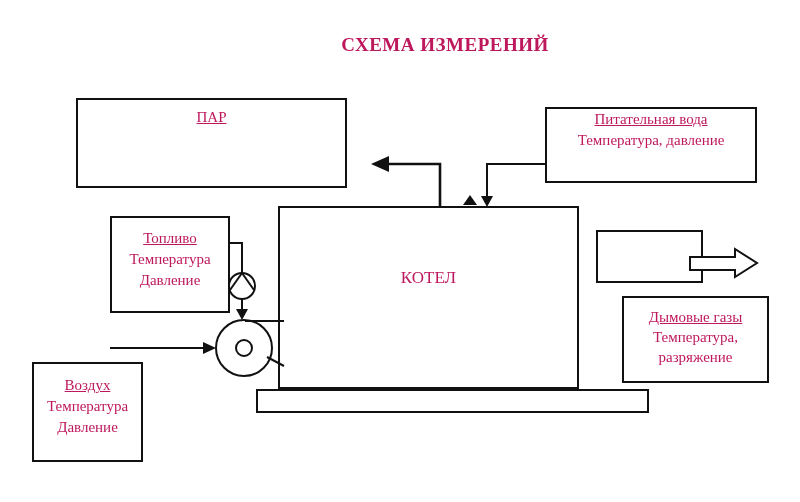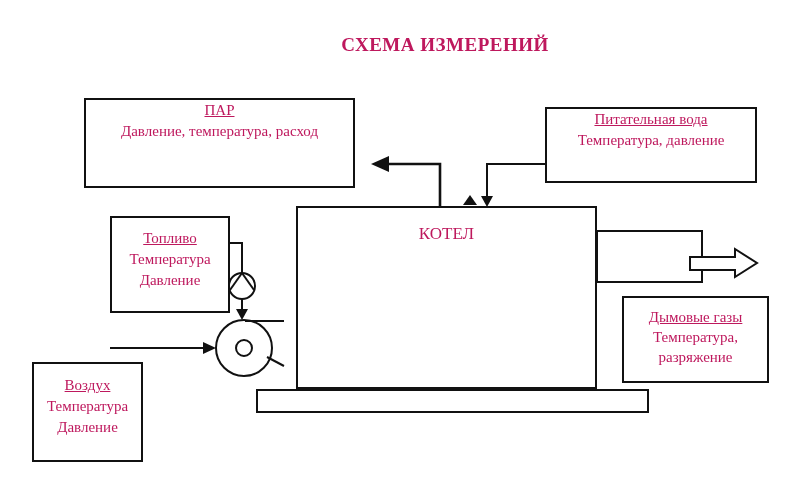--- a/index.html
+++ b/index.html
@@ -60,23 +60,22 @@
     pointer-events: none;
   }
 </style>
 </head>
 <body>
 
 <div id="stage">
 
   <div class="page-title">СХЕМА ИЗМЕРЕНИЙ</div>
 
-  <div class="label-box" style="left:84px; top:98px; width:271px; height:90px; ">
+  <div class="label-box" style="left:76px; top:98px; width:271px; height:90px; padding-top:7px;">
     <div class="box-title">ПАР</div>
-    <div class="box-line">Давление, температура, расход</div>
   </div>
 
   <div class="label-box" style="left:545px; top:107px; width:212px; height:76px; ">
     <div class="box-title">Питательная вода</div>
     <div class="box-line">Температура, давление</div>
   </div>
 
   <div class="label-box" style="left:110px; top:216px; width:120px; height:97px; padding-top:10px;text-align:center;">
     <div class="box-title">Топливо</div>
     <div class="box-line">Температура</div>
@@ -88,21 +87,21 @@
     <div class="box-line">Температура</div>
     <div class="box-line">Давление</div>
   </div>
 
   <div class="label-box" style="left:622px; top:296px; width:147px; height:87px; padding-top:9px; line-height:20px;">
     <div class="box-title">Дымовые газы</div>
     <div class="box-line">Температура,</div>
     <div class="box-line">разряжение</div>
   </div>
 
-  <div class="boiler-box" style="left:296px; top:206px; width:301px; height:183px; padding-top:16px;">
+  <div class="boiler-box" style="left:278px; top:206px; width:301px; height:183px; padding-top:60px;">
     <span>КОТЕЛ</span>
   </div>
 
   <div class="plain-box" style="left:596px; top:230px; width:107px; height:53px;"></div>
 
   <div class="plain-box" style="left:256px; top:389px; width:393px; height:24px;"></div>
 
   <svg class="overlay" width="800" height="502" viewBox="0 0 800 502">
 
     <g stroke="#111" stroke-width="2.6" fill="none">

